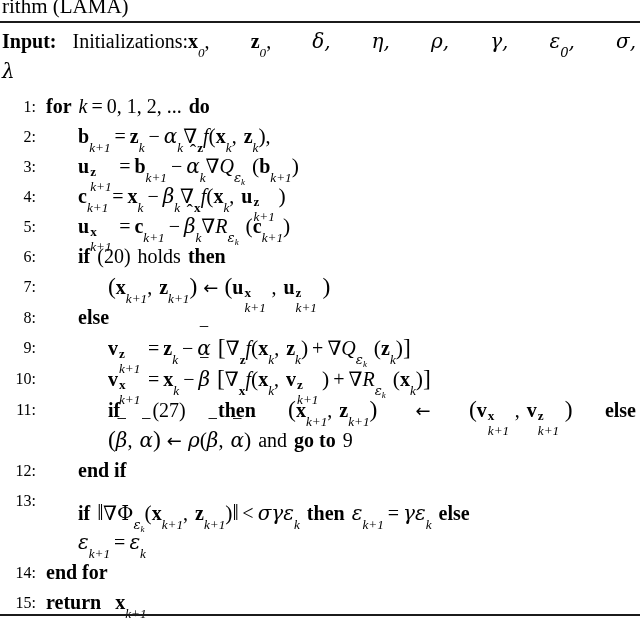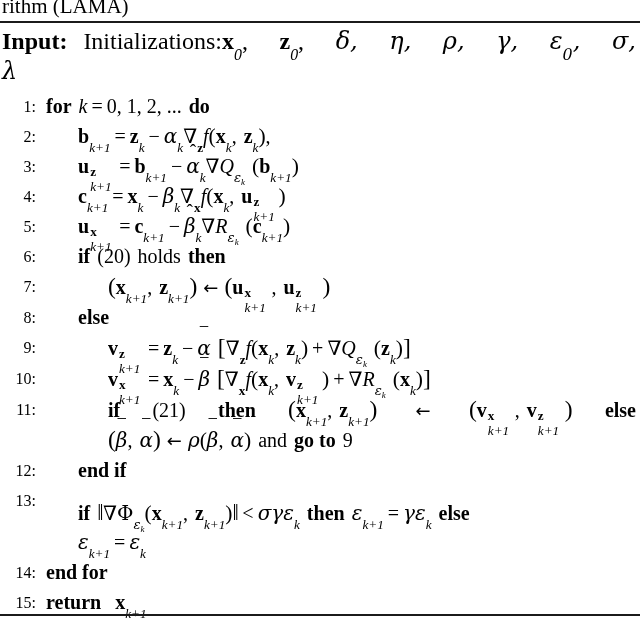--- a/index.html
+++ b/index.html
@@ -42,21 +42,21 @@
   }
   .rule-top    { top: 21px;  height: 2px; }
   .rule-bottom { top: 614px; height: 2px; }
 
   
   .input-block {
     position: absolute;
     top: 26px;
     left: 2px;
     width: 636px;
-    font-size: 24px;
+    font-size: 20px;
     line-height: 30px;
   }
   .input-line1 {
     display: flex;
     align-items: baseline;
     white-space: nowrap;
   }
   .kw { font-weight: bold; }
   .input-label { font-weight: bold; margin-right: 16px; }
   .input-word  { }
@@ -298,21 +298,21 @@
       <span class="content ind2">
         <span class="vec">v</span><span class="stack"><span class="sup-el">x</span><span class="sub-el">k+1</span></span><span class="stackpad" style="width:26px"></span><span class="op">=</span><span class="vec">x</span><sub class="s">k</sub><span class="op">−</span><span class="acc bar"><span class="gk">β</span><span class="mark">̅</span></span><span class="sp"></span><span class="bigbr">[</span><span class="nabla">∇</span><sub class="s up">x</sub><span class="m">f</span><span class="paren">(</span><span class="vec">x</span><sub class="s">k</sub>,<span class="sp"></span><span class="vec">v</span><span class="stack"><span class="sup-el">z</span><span class="sub-el">k+1</span></span><span class="stackpad" style="width:26px"></span><span class="paren">)</span><span class="op">+</span><span class="nabla">∇</span><span class="m">R</span><sub class="s"><span class="gk">ε</span><span class="subsub inner">k</span></sub><span class="sp"></span><span class="paren">(</span><span class="vec">x</span><sub class="s">k</sub><span class="paren">)</span><span class="bigbr">]</span>
       </span>
     </div>
 
     <div class="ln">
       <span class="num">11:</span>
       <span class="content ind2 wrapme">
         <span class="spread">
           <span><span class="kw">if</span></span>
-          <span class="mr">(21)</span>
+          <span class="mr">(27)</span>
           <span class="kw">then</span>
           <span><span class="bigbr">(</span><span class="vec">x</span><sub class="s">k+1</sub>,<span class="sp"></span><span class="vec">z</span><sub class="s">k+1</sub><span class="bigbr">)</span></span>
           <span class="arrow">←</span>
           <span><span class="bigbr">(</span><span class="vec">v</span><span class="stack"><span class="sup-el">x</span><span class="sub-el">k+1</span></span><span class="stackpad" style="width:28px"></span>,<span class="sp"></span><span class="vec">v</span><span class="stack"><span class="sup-el">z</span><span class="sub-el">k+1</span></span><span class="stackpad" style="width:28px"></span><span class="bigbr">)</span></span>
           <span class="kw">else</span>
         </span>
         <span style="display:block; white-space:nowrap;">
           <span class="bigbr">(</span><span class="acc bar"><span class="gk">β</span><span class="mark">̅</span></span>,<span class="sp"></span><span class="acc bar"><span class="gk">α</span><span class="mark">̅</span></span><span class="bigbr">)</span><span class="arrow">←</span><span class="gk">ρ</span><span class="paren">(</span><span class="acc bar"><span class="gk">β</span><span class="mark">̅</span></span>,<span class="sp"></span><span class="acc bar"><span class="gk">α</span><span class="mark">̅</span></span><span class="paren">)</span><span class="sp"></span><span class="mr">and</span><span class="sp"></span><span class="kw">go to</span><span class="sp"></span><span class="mr">9</span>
         </span>
       </span>

